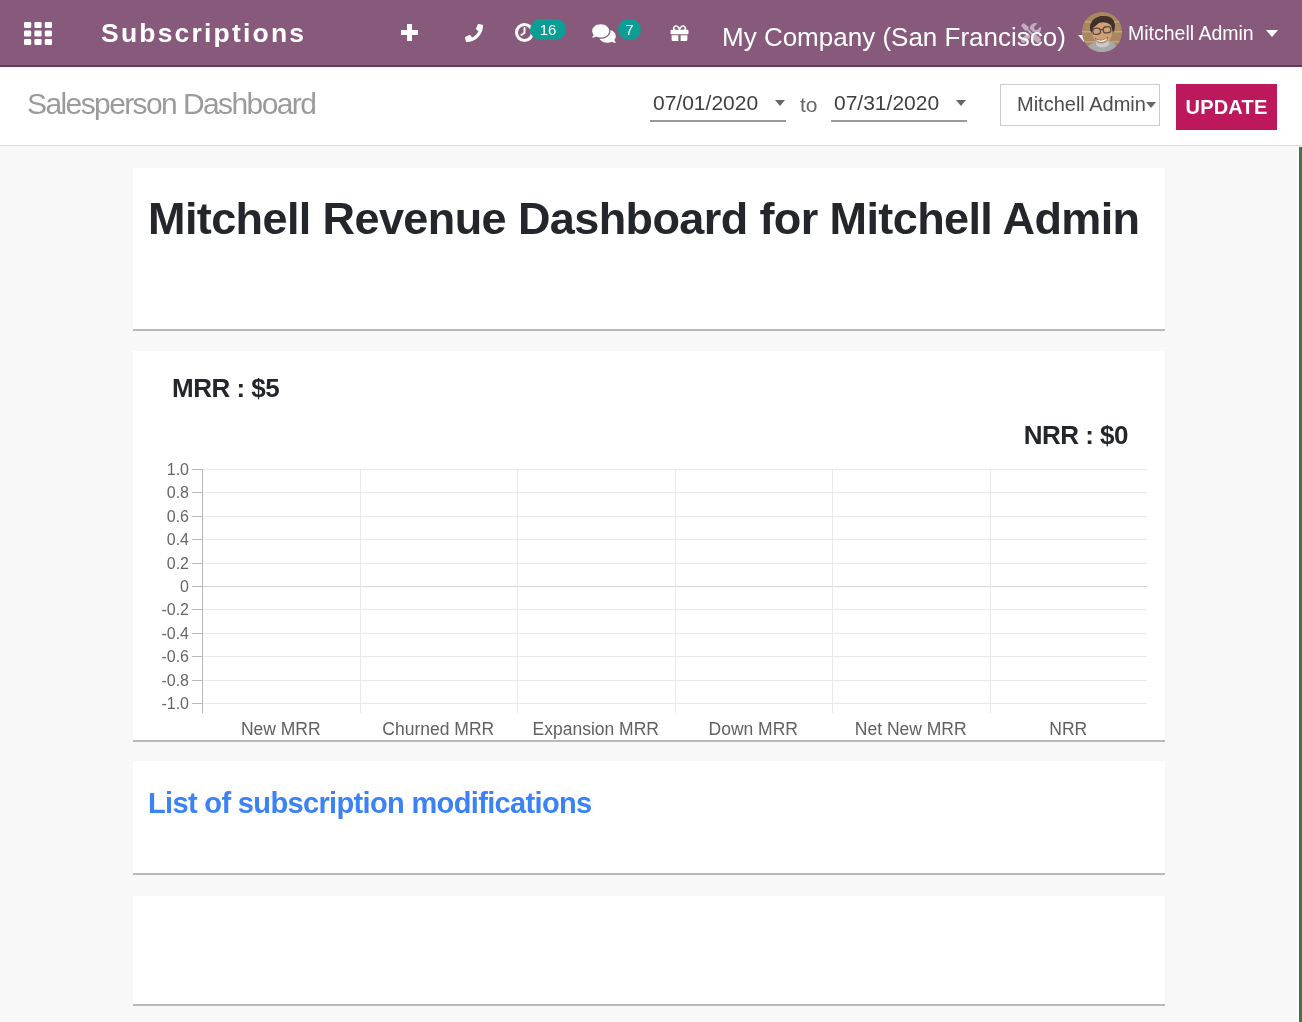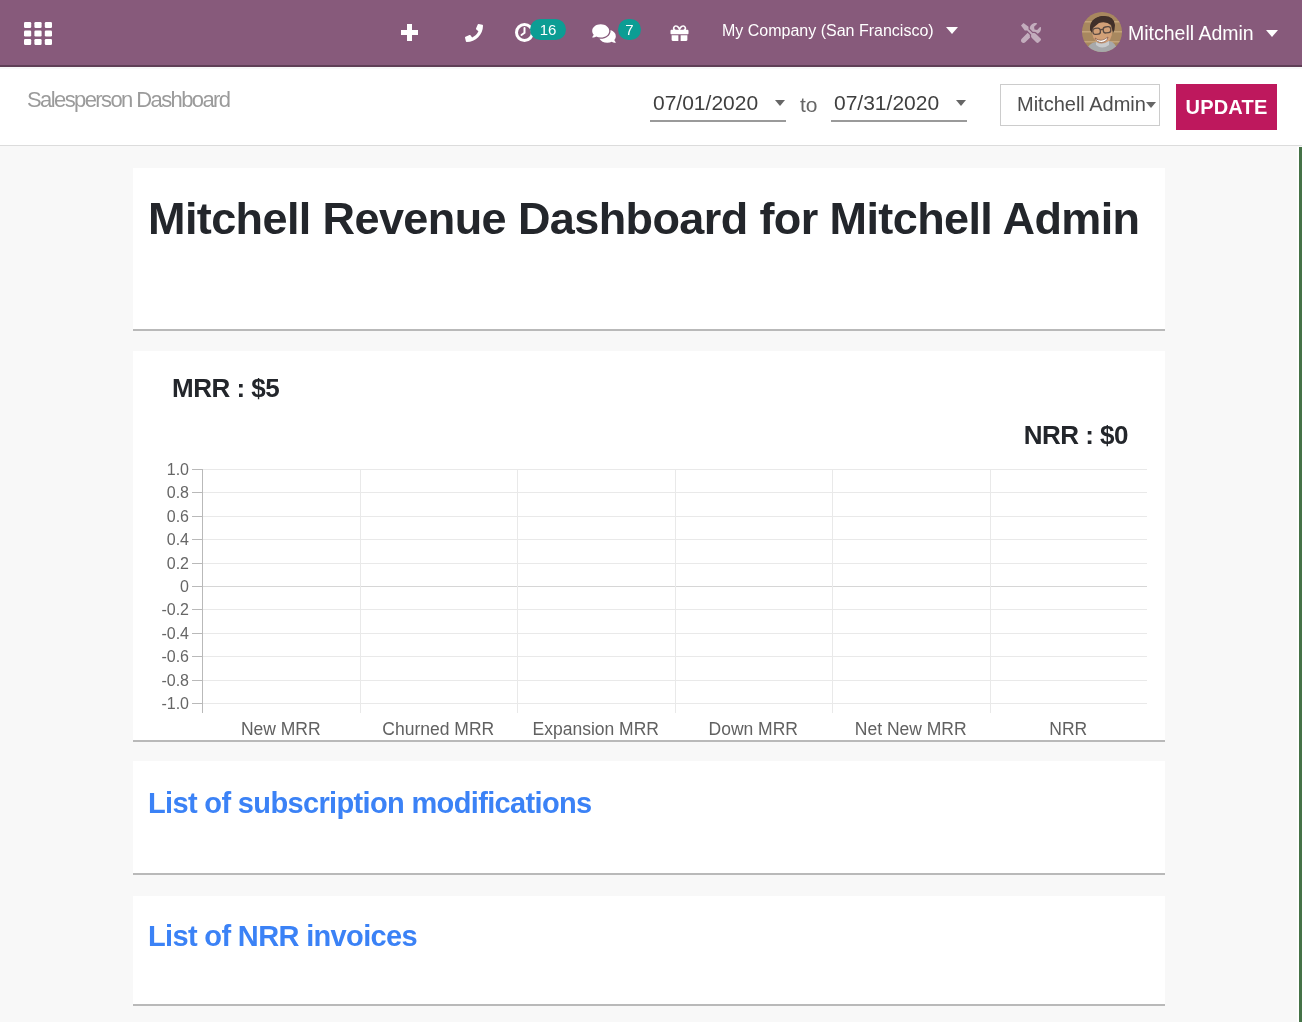--- a/index.html
+++ b/index.html
@@ -6,28 +6,28 @@
 html,body { width:1302px; height:1022px; overflow:hidden; }
 body { font-family:"Liberation Sans", sans-serif; background:#f8f8f8; position:relative; }
 .abs { position:absolute; }
 
 
 #navbar { position:absolute; left:0; top:0; width:1302px; height:67px; background:#875a7b; border-bottom:2px solid #5f3f56; }
 #appsicon { position:absolute; left:24px; top:22px; width:28px; height:23px; }
 #brand { position:absolute; left:101px; top:18px; font-size:26.5px; font-weight:bold; color:#fff; letter-spacing:2.2px; }
 .navico { position:absolute; color:#fff; }
 .badge { position:absolute; background:#0c9d94; color:#fff; border-radius:11px; font-size:15px; font-weight:normal; height:21px; line-height:21px; text-align:center; }
-#companytxt { position:absolute; left:722px; top:22px; color:#fff; font-size:16px; }
+#companytxt { position:absolute; left:722px; top:22px; color:#fff; font-size:26px; }
 #usertxt { position:absolute; left:1128px; top:22px; color:#fff; font-size:19.5px; }
 .caret-w { display:inline-block; width:0; height:0; border-left:6px solid transparent; border-right:6px solid transparent; border-top:7px solid #fff; vertical-align:middle; margin-left:12px; margin-bottom:2px;}
 #avatar { position:absolute; left:1082px; top:12px; width:40px; height:40px; border-radius:50%; overflow:hidden; }
 
 
 #cpanel { position:absolute; left:0; top:69px; width:1302px; height:77px; background:#fff; border-bottom:1px solid #dcdcdc; }
-#breadcrumb { position:absolute; left:27px; top:87px; font-size:22px; color:#9b9b9b; letter-spacing:-1.6px; }
+#breadcrumb { position:absolute; left:27px; top:87px; font-size:30px; color:#9b9b9b; letter-spacing:-1.6px; }
 .datefield { position:absolute; top:91px; font-size:21px; color:#3f3f3f; border-bottom:2px solid #9a9a9a; padding-bottom:5px; padding-left:3px; }
 .caret-g { display:inline-block; width:0; height:0; border-left:5px solid transparent; border-right:5px solid transparent; border-top:6px solid #666; vertical-align:middle; margin-bottom:2px;}
 #dto { position:absolute; left:800px; top:93px; font-size:21px; color:#666; }
 #selbox { position:absolute; left:1000px; top:84px; width:160px; height:42px; border:1px solid #ccc; background:#fff; font-size:20px; color:#4d4d4d; }
 #updatebtn { position:absolute; left:1176px; top:84px; width:101px; height:46px; background:#be185d; color:#fff; font-size:20px; font-weight:bold; text-align:center; line-height:46px; letter-spacing:0.2px; }
 
 
 #content { position:absolute; left:0; top:147px; width:1302px; height:875px; background:#f8f8f8; }
 #greenedge { position:absolute; right:0px; top:147px; width:3px; height:875px; background:#457247; }
 #whiteedge { position:absolute; right:3px; top:147px; width:2px; height:875px; background:#fefefe; }
@@ -51,20 +51,21 @@
         <rect x="10.4" y="0" width="7.2" height="6" rx="1.2"></rect>
         <rect x="20.8" y="0" width="7.2" height="6" rx="1.2"></rect>
       <rect x="0" y="8.5" width="7.2" height="6" rx="1.2"></rect>
         <rect x="10.4" y="8.5" width="7.2" height="6" rx="1.2"></rect>
         <rect x="20.8" y="8.5" width="7.2" height="6" rx="1.2"></rect>
       <rect x="0" y="17" width="7.2" height="6" rx="1.2"></rect>
         <rect x="10.4" y="17" width="7.2" height="6" rx="1.2"></rect>
         <rect x="20.8" y="17" width="7.2" height="6" rx="1.2"></rect>
     </g>
   </svg>
+  <div id="brand">Subscriptions</div>
   <svg class="navico" style="left:401px;top:24px" width="17" height="17" viewBox="0 0 17 17">
       <path fill="#fff" d="M6 0h5v6h6v5h-6v6H6v-6H0V6h6z"></path>
     </svg>
   <svg class="navico" style="left:465px;top:24px" width="18" height="18" viewBox="0 0 512 512">
       <path fill="#fff" d="M493.4 24.6l-104-24c-11.3-2.6-22.9 3.3-27.5 13.9l-48 112c-4.2 9.8-1.4 21.3 6.9 28l60.6 49.6c-36 76.7-98.9 140.5-177.2 177.2l-49.6-60.6c-6.8-8.3-18.2-11.1-28-6.9l-112 48C3.9 366.5-2 378.1.6 389.4l24 104C27.1 504.2 36.7 512 48 512c256.1 0 464-207.5 464-464 0-11.2-7.7-20.9-18.6-23.4z"></path>
     </svg>
   <svg class="navico" style="left:515px;top:23px" width="19" height="19" viewBox="0 0 19 19">
       <circle cx="9.5" cy="9.5" r="8" fill="none" stroke="#fff" stroke-width="3"></circle>
       <path d="M9.5 5v4.8l-3 2.2" fill="none" stroke="#fff" stroke-width="2" stroke-linecap="round"></path>
     </svg>
@@ -170,14 +171,13 @@
     <text x="462.75" y="294.6" text-anchor="middle" font-size="17.5" fill="#616161">Expansion MRR</text>
     <text x="620.25" y="294.6" text-anchor="middle" font-size="17.5" fill="#616161">Down MRR</text>
     <text x="777.75" y="294.6" text-anchor="middle" font-size="17.5" fill="#616161">Net New MRR</text>
     <text x="935.25" y="294.6" text-anchor="middle" font-size="17.5" fill="#616161">NRR</text>
 </svg>
 
 <div class="card" id="card3">
   <div class="h2c">List of subscription modifications</div>
 </div>
 <div class="card" id="card4">
-  <div class="h2c" style="top:24px;">List of NRR invoices</div>
 </div>
 
 </body></html>

